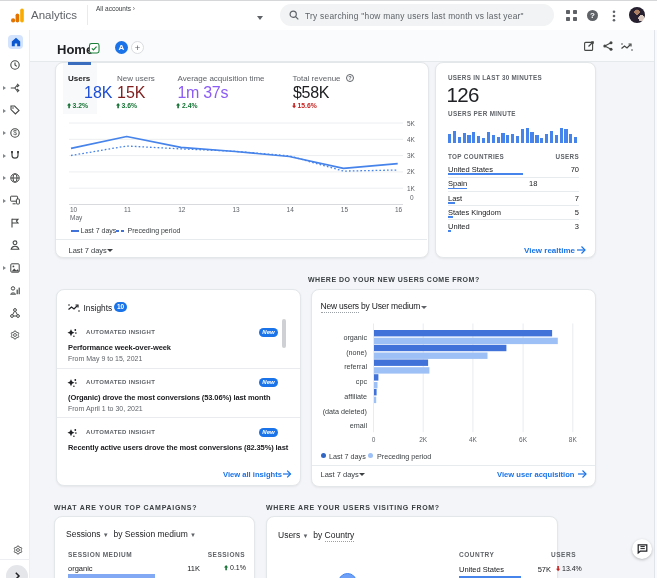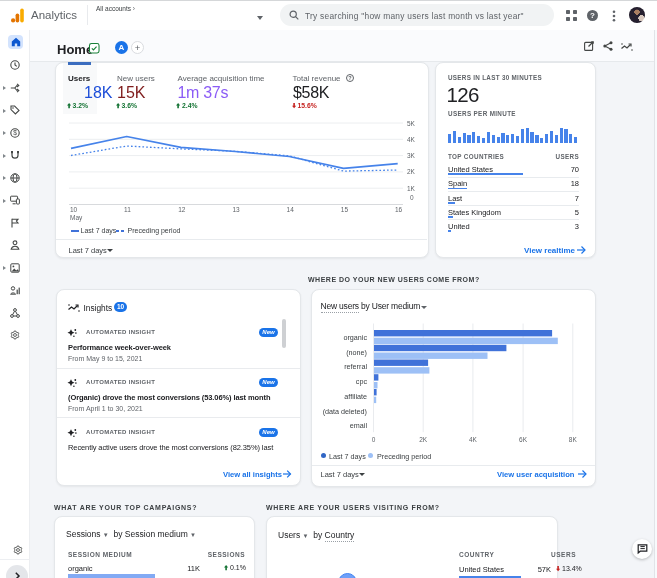--- a/index.html
+++ b/index.html
@@ -262,21 +262,21 @@
       <rect x="126.1" y="10.6" width="3.2" height="6.4"></rect>
     </svg>
 <div class="abs" style="left:448px;top:152.5px;font-size:6.3px;font-weight:bold;letter-spacing:.35px;color:#5f6368">TOP COUNTRIES</div>
 <div class="abs" style="left:529px;top:152.5px;width:50px;text-align:right;font-size:6.3px;font-weight:bold;letter-spacing:.35px;color:#5f6368">USERS</div>
 <div id="rtrows">
       <div class="abs" style="left:448px;top:165.2px;font-size:7.5px;color:#202124">United States</div>
       <div class="abs" style="left:529px;top:165.2px;width:50px;text-align:right;font-size:7.5px;color:#202124">70</div>
       <div class="abs" style="left:448px;top:173.4px;width:75px;height:1.8px;background:#4683ea"></div>
       <div class="abs" style="left:448px;top:176.8px;width:131px;height:1px;background:#e8ebee"></div>
       <div class="abs" style="left:448px;top:179.4px;font-size:7.5px;color:#202124">Spain</div>
-      <div class="abs" style="left:529px;top:179.4px;width:50px;text-align:right;font-size:7.5px;color:#202124">18</div>
+      <div class="abs" style="left:529px;top:179.4px;width:50px;font-size:7.5px;color:#202124">18</div>
       <div class="abs" style="left:448px;top:187.6px;width:19px;height:1.8px;background:#4683ea"></div>
       <div class="abs" style="left:448px;top:191.0px;width:131px;height:1px;background:#e8ebee"></div>
       <div class="abs" style="left:448px;top:193.6px;font-size:7.5px;color:#202124">Last</div>
       <div class="abs" style="left:529px;top:193.6px;width:50px;text-align:right;font-size:7.5px;color:#202124">7</div>
       <div class="abs" style="left:448px;top:201.8px;width:7px;height:1.8px;background:#4683ea"></div>
       <div class="abs" style="left:448px;top:205.2px;width:131px;height:1px;background:#e8ebee"></div>
       <div class="abs" style="left:448px;top:207.8px;font-size:7.5px;color:#202124">States Kingdom</div>
       <div class="abs" style="left:529px;top:207.8px;width:50px;text-align:right;font-size:7.5px;color:#202124">5</div>
       <div class="abs" style="left:448px;top:216.0px;width:5px;height:1.8px;background:#4683ea"></div>
       <div class="abs" style="left:448px;top:219.4px;width:131px;height:1px;background:#e8ebee"></div>
@@ -328,21 +328,21 @@
       <div class="abs" style="left:68px;top:404.5px;font-size:7px;color:#5f6368">From April 1 to 30, 2021</div>
       <div class="abs" style="left:56.5px;top:417.0px;width:243px;height:1px;background:#e9ebee"></div>
       <svg class="abs" style="left:67px;top:427.5px" width="10" height="10" viewBox="0 0 10 10" fill="#202124">
         <path d="M4 1.2L5.1 3.6 7.5 4.7 5.1 5.8 4 8.2 2.9 5.8 0.5 4.7 2.9 3.6z"></path>
         <circle cx="8.3" cy="2" r="0.9"></circle>
         <circle cx="8.9" cy="5.1" r="0.8"></circle>
         <circle cx="6.9" cy="8.3" r="0.8"></circle>
       </svg>
       <div class="abs" style="left:86px;top:429.0px;font-size:6px;font-weight:bold;letter-spacing:.32px;color:#5f6368">AUTOMATED INSIGHT</div>
       <div class="abs" style="left:259px;top:427.5px;width:19px;height:9px;border-radius:4.5px;background:#1a73e8;color:#fff;font-size:6px;font-weight:bold;text-align:center;line-height:9px;font-style:italic">New</div>
-      <div class="abs" style="left:68px;top:443.0px;font-size:7.5px;font-weight:normal;color:#202124;white-space:nowrap;letter-spacing:-0.1px">Recently active users drove the most conversions (82.35%) last</div>
+      <div class="abs" style="left:68px;top:443.0px;font-size:7.5px;font-weight:bold;color:#202124;white-space:nowrap;letter-spacing:-0.1px">Recently active users drove the most conversions (82.35%) last</div>
     </div>
 <svg class="abs" style="left:223px;top:469px" width="70" height="10" viewBox="0 0 70 10">
       <text x="0" y="8" font-family="Liberation Sans" font-size="7.6" font-weight="bold" fill="#1a73e8">View all insights</text>
       <g stroke="#1a73e8" stroke-width="1.2" fill="none">
         <line x1="60" y1="5" x2="67.5" y2="5"></line>
         <path d="M64.2 1.7L67.5 5l-3.3 3.3"></path>
       </g>
     </svg>
 
 <div class="card" style="left:311px;top:289px;width:285px;height:198px"></div>

